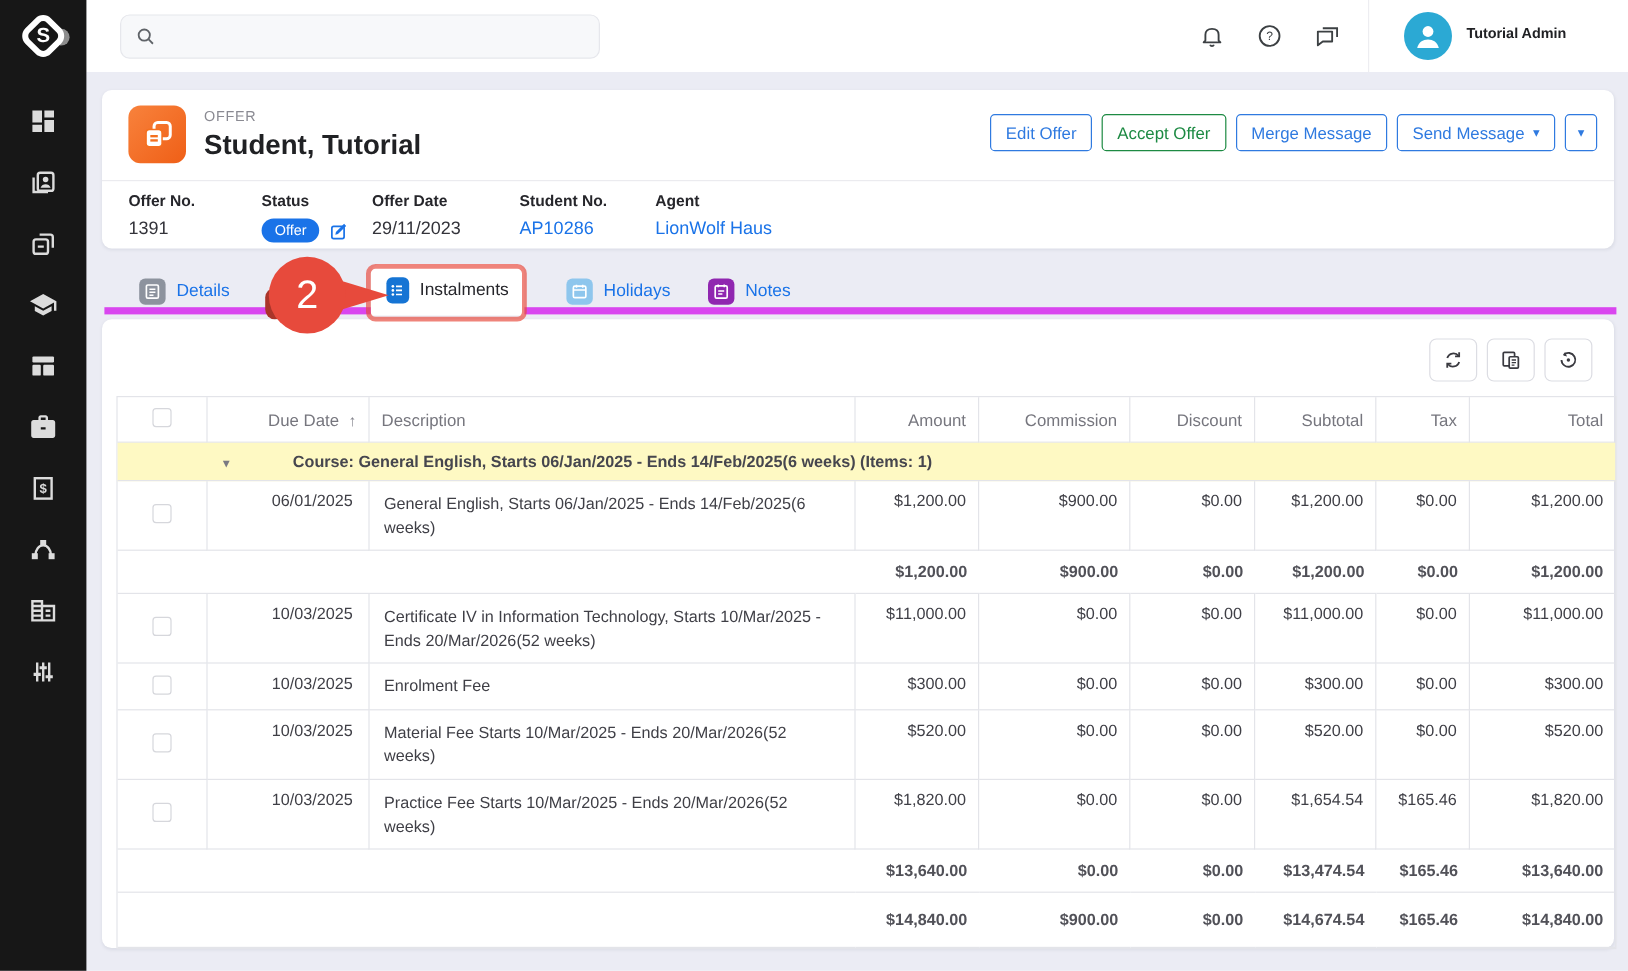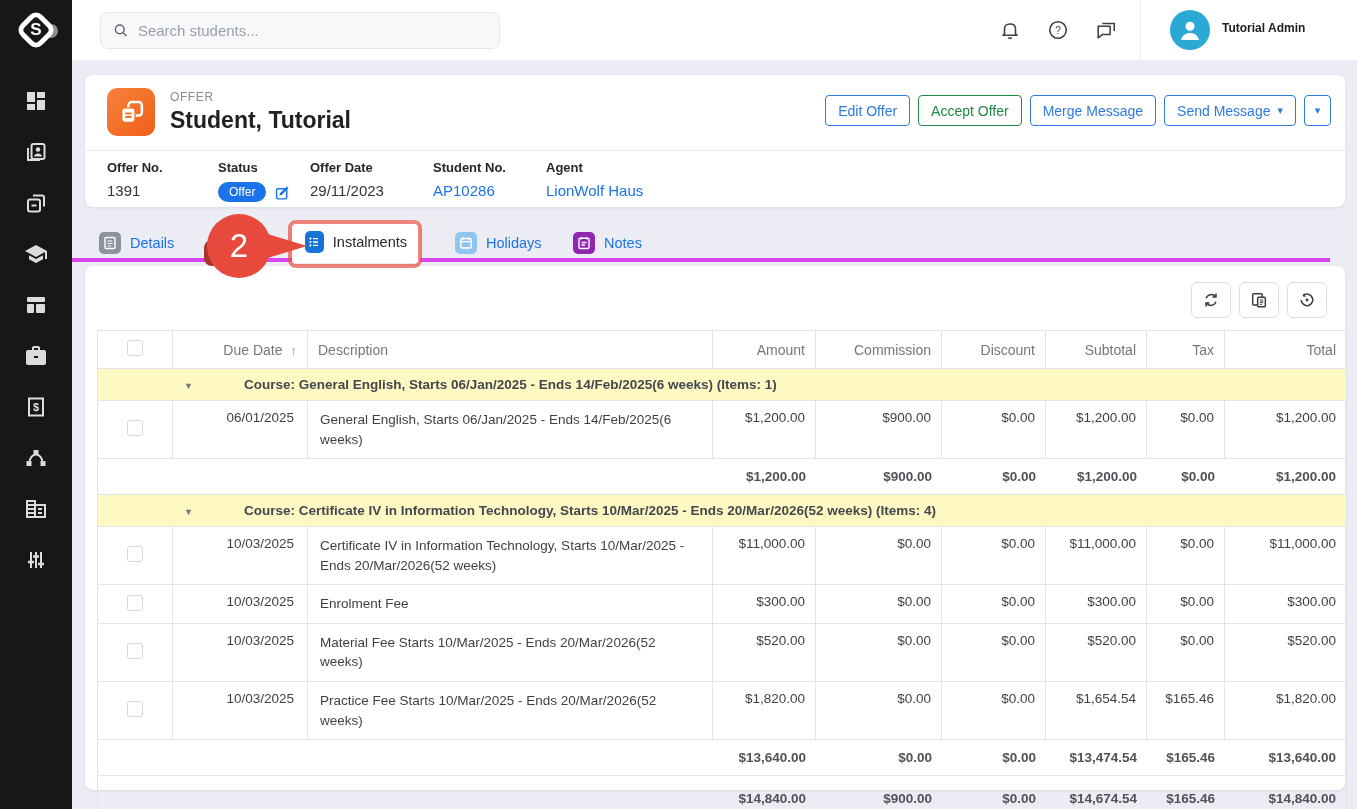--- a/index.html
+++ b/index.html
@@ -41,21 +41,21 @@
   .hdr-divider { position:absolute; left:0; top:75px; width:100%; height:1px; background:#ebebef; }
   .info-row { position:absolute; left:22px; top:85px; display:flex; }
   .field { display:flex; flex-direction:column; gap:7px; }
   .f-label { font-size:13px; font-weight:bold; color:#26262b; }
   .f-value { font-size:15px; color:#33333a; }
   .f-link { font-size:15px; color:#1a73e8; cursor:pointer; }
   .status-wrap { display:flex; align-items:center; gap:8px; }
   .pill { background:#1a73e8; color:#fff; font-size:12px; padding:3px 11px; border-radius:12px; }
 
   
-  .tabs-layer { position:absolute; left:70px; top:218px; width:1260px; height:44px; border-bottom:4px solid #d946ef; z-index:3; }
+  .tabs-layer { position:absolute; left:87px; top:218px; width:1260px; height:44px; border-bottom:6px solid #d946ef; z-index:3; }
   .tab { position:absolute; top:6px; height:38px; display:flex; align-items:center; gap:9px; cursor:pointer; padding:0 13px; }
   .tab-label { font-size:14.5px; color:#1a73e8; }
   .tab.active { background:#fff; border-radius:8px 8px 0 0; top:2px; height:43px; }
   .tab.active .tab-label { color:#26262b; }
   .tab-ic { width:22px; height:22px; border-radius:5px; display:flex; align-items:center; justify-content:center; }
   .tab-ic svg { width:14px; height:14px; }
   .ic-gray { background:#8d939e; } .ic-blue { background:#1574d4; } .ic-ltblue { background:#8ec6ed; } .ic-purple { background:#9027b0; }
   .hl-box { position:absolute; left:218px; top:2px; width:134px; height:48px; border:4px solid rgba(231,74,60,.68); border-radius:8px; z-index:6; pointer-events:none; }
   .balloon { position:absolute; left:133px; top:-6px; width:132px; height:70px; z-index:7; pointer-events:none; }
   .balloon-crescent { position:absolute; left:1px; top:28px; width:16px; height:26px; background:#aa352a; border-radius:8px; }
@@ -170,21 +170,20 @@
       </div>
   </div>
 </div>
 
 <div class="topbar">
   <div class="search-box">
     <svg viewBox="0 0 20 20" width="17" height="17">
         <circle cx="8.5" cy="8.5" r="5.5" fill="none" stroke="#5f6368" stroke-width="1.8"></circle>
         <path d="M12.8 12.8L17 17" stroke="#5f6368" stroke-width="1.8"></path>
       </svg>
-    <input type="text" placeholder="Search students..." style="">
   </div>
   <div class="tb-icon" style="left:925px">
     <svg viewBox="0 0 24 24" width="22" height="22">
         <path d="M18 16v-5.2C18 7.6 15.8 5.5 12 5.5S6 7.6 6 10.8V16l-1.6 1.8h15.2L18 16z" fill="none" stroke="#3c4043" stroke-width="1.7" stroke-linejoin="round"></path>
         <path d="M10.3 20a1.8 1.8 0 0 0 3.4 0" fill="none" stroke="#3c4043" stroke-width="1.7"></path>
       </svg>
   </div>
   <div class="tb-icon" style="left:973px">
     <svg viewBox="0 0 24 24" width="22" height="22">
         <circle cx="12" cy="12" r="9" fill="none" stroke="#3c4043" stroke-width="1.7"></circle>
@@ -383,23 +382,20 @@
         </tr>
         <tr class="sub">
           <td colspan="3"></td>
           <td class="money">$1,200.00</td>
           <td class="money">$900.00</td>
           <td class="money">$0.00</td>
           <td class="money">$1,200.00</td>
           <td class="money">$0.00</td>
           <td class="money">$1,200.00</td>
         </tr>
-        <tr class="group">
-          <td colspan="9"><span class="grp-caret">▾</span><span class="grp-title">Course: Certificate IV in Information Technology, Starts 10/Mar/2025 - Ends 20/Mar/2026(52 weeks) (Items: 4)</span></td>
-        </tr>
         <tr class="data">
           <td class="v c-check"><span class="cbx"></span></td>
           <td class="v c-due">10/03/2025</td>
           <td class="v c-desc">Certificate IV in Information Technology, Starts 10/Mar/2025 - Ends 20/Mar/2026(52 weeks)</td>
           <td class="v money">$11,000.00</td>
           <td class="v money">$0.00</td>
           <td class="v money">$0.00</td>
           <td class="v money">$11,000.00</td>
           <td class="v money">$0.00</td>
           <td class="v money">$11,000.00</td>

